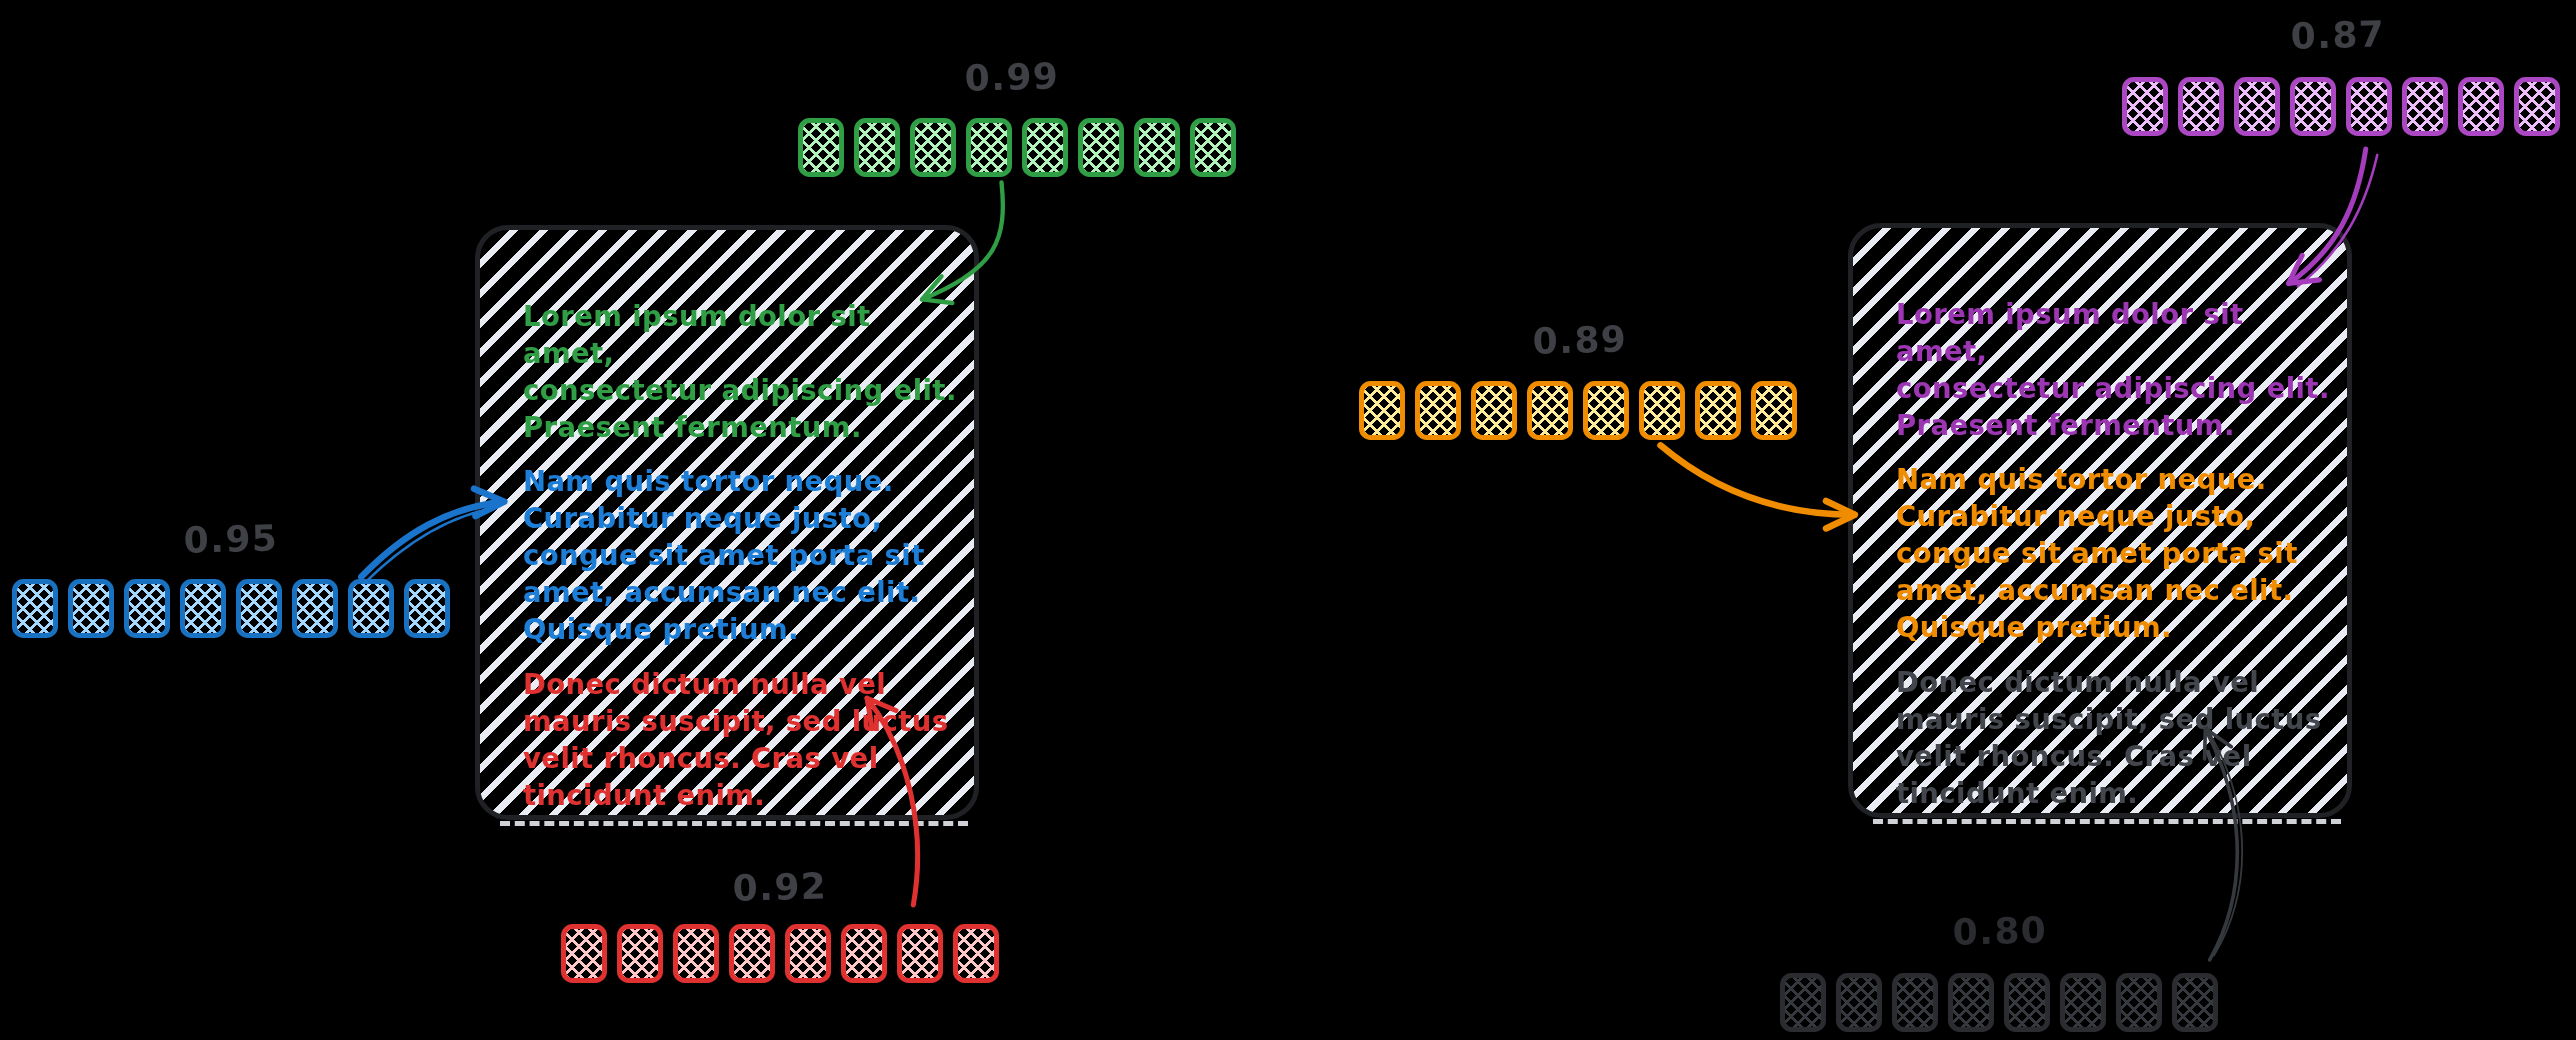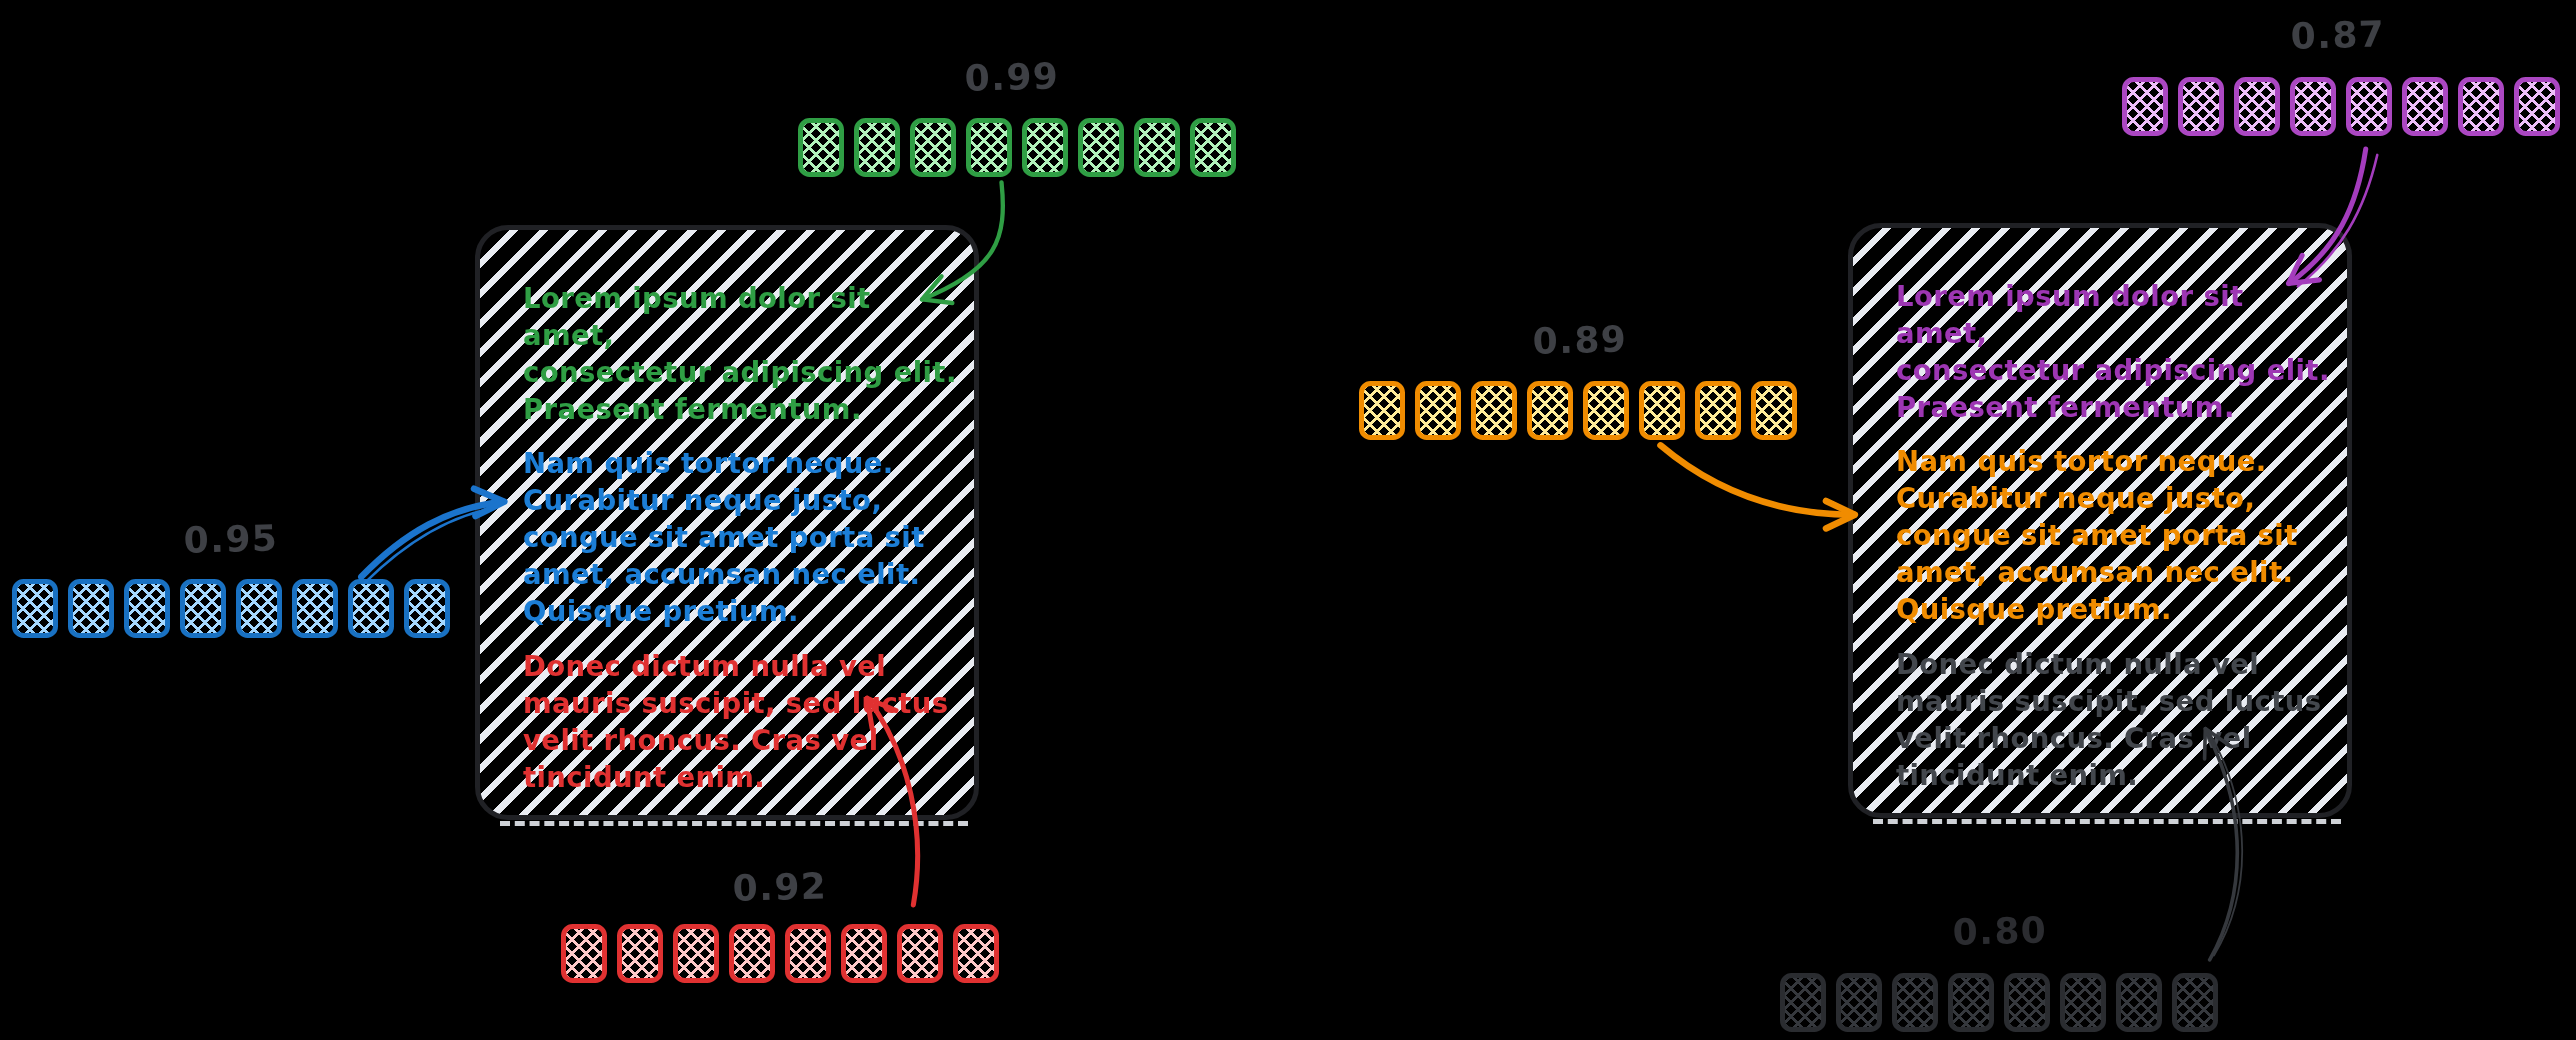--- a/index.html
+++ b/index.html
@@ -13,21 +13,21 @@
     border:5.8px solid #202125;border-radius:33px;
     background:repeating-linear-gradient(135deg,#e9ecf2 0 6.5px,transparent 6.5px 21px);
     background-color:#000;
   }
   .doc::after{ 
     content:"";position:absolute;left:20px;right:5.8px;bottom:-11px;
     border-bottom:5px dashed rgba(235,238,244,.88);
   }
   .doc-left{left:475px;top:225px;}
   .doc-right{left:1848px;top:223px;}
-  .doc-text{position:absolute;left:43px;top:50px;width:434px;}
+  .doc-text{position:absolute;left:43px;top:68px;width:434px;}
   .doc-text p{
     margin:0 0 17.3px 0;font-size:27.5px;line-height:37px;letter-spacing:0.4px;
     white-space:pre-line;font-weight:bold;
   }
 
   
   .token-row{position:absolute;display:flex;gap:10px;}
   .token{
     width:46px;height:59px;box-sizing:border-box;
     border:5px solid;border-radius:11.6px;background-color:#000;

